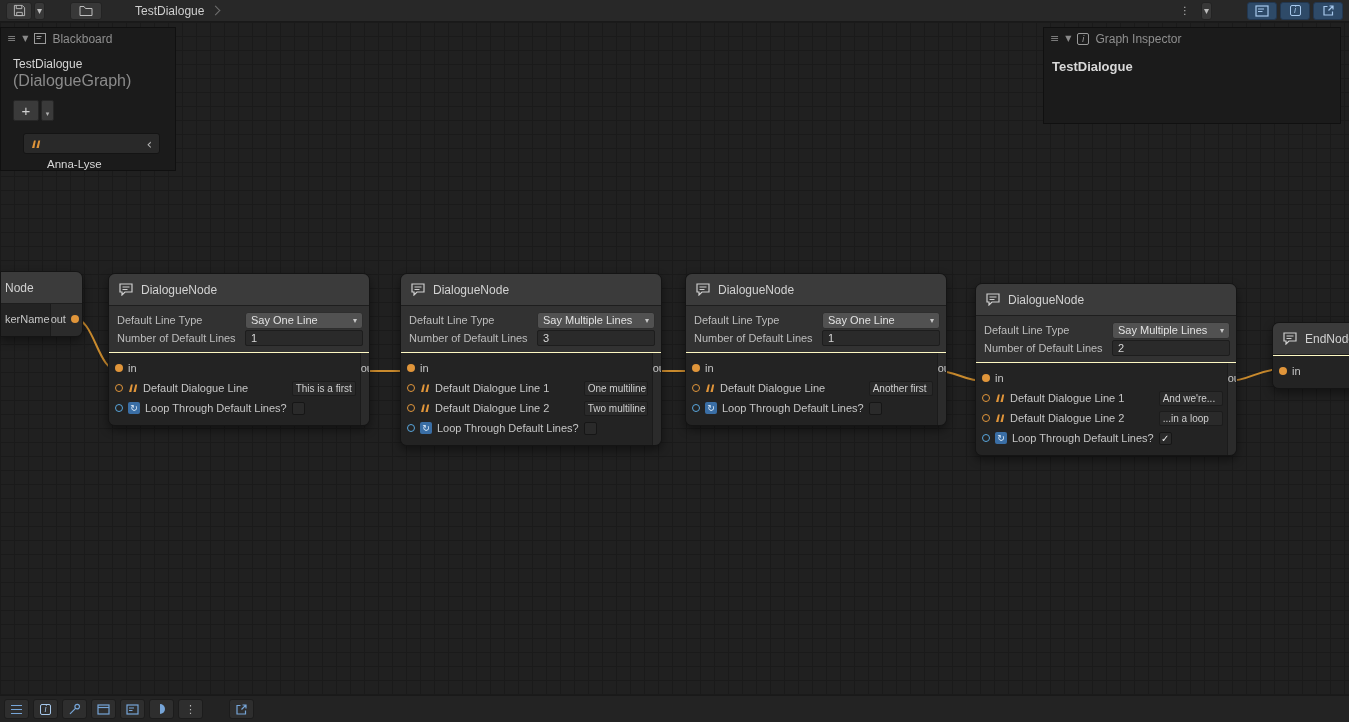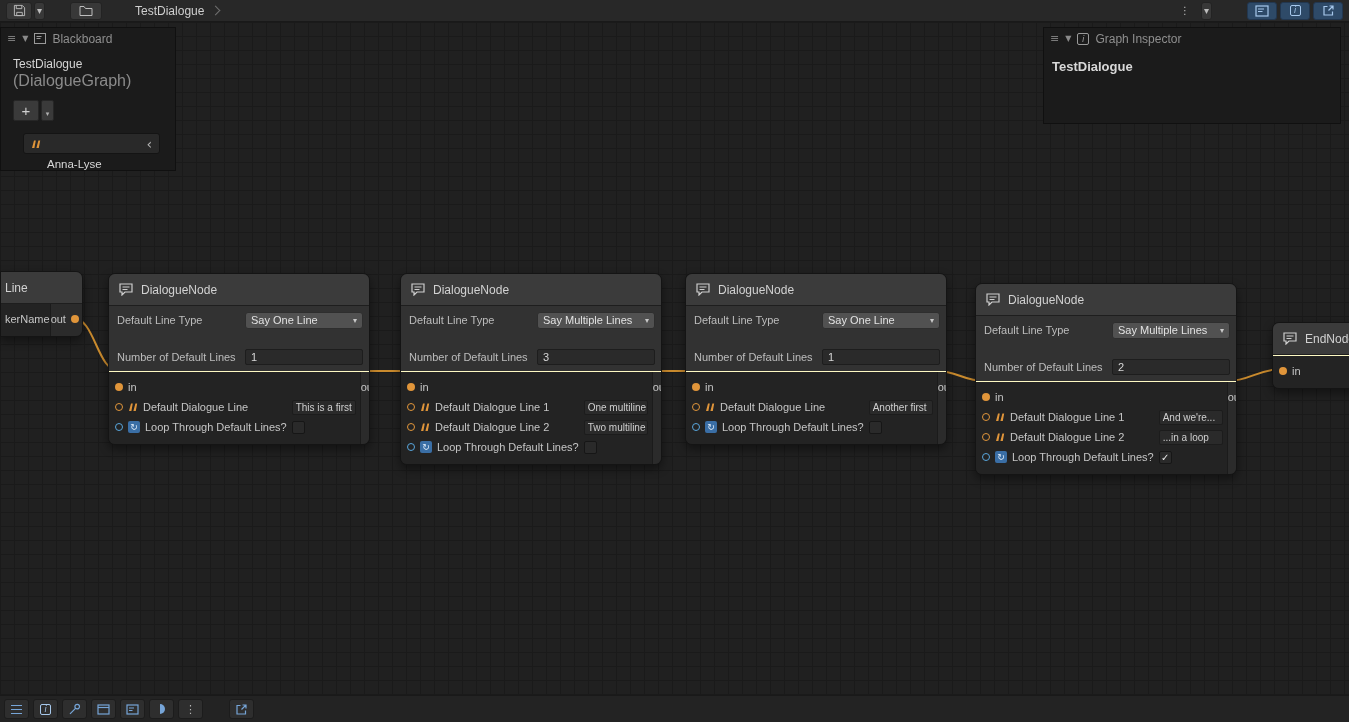--- a/index.html
+++ b/index.html
@@ -36,21 +36,21 @@
       linear-gradient(90deg,#161616 1px, transparent 1px);
     background-size:14px 14px,14px 14px,140px 140px,140px 140px; }
   .edges { position:absolute; top:0; left:0; z-index:5; pointer-events:none; }
 
   
   .node { position:absolute; z-index:10; background:#232323; border:1px solid #141414;
     border-radius:7px; overflow:hidden; box-shadow:0 4px 10px rgba(0,0,0,.45); }
   .node-title { height:32px; background:#3b3b3b; border-bottom:1px solid #1e1e1e;
     display:flex; align-items:center; gap:8px; padding:0 10px; }
   .node-title span { font-size:12px; color:#d2d2d2; }
-  .node-props { background:#323232; padding:5px 6px 5px 8px; display:flex; flex-direction:column; gap:19px; }
+  .node-props { background:#323232; padding:5px 6px 5px 8px; display:flex; flex-direction:column; gap:0; }
   .prop-row { display:flex; align-items:center; height:18px; }
   .prop-label { flex:1; font-size:11px; color:#bdbdbd; }
   .dropdown { width:118px; height:17px; background:#515151; border:1px solid #2e2e2e; border-radius:3px;
     display:flex; align-items:center; padding:0 5px; font-size:11px; color:#e2e2e2; }
   .dropdown .caret { margin-left:auto; font-size:8px; color:#c8c8c8; }
   .textfield { width:118px; height:16px; background:#2a2a2a; border:1px solid #1d1d1d; border-radius:2px;
     font-size:11px; color:#d6d6d6; padding:0 5px; display:flex; align-items:center; }
   .node-ports { display:flex; border-top:1px solid #fef9c3; }
   .ports-in { flex:1; background:#232323; padding:6px 4px 8px 6px; display:flex; flex-direction:column; gap:2px; }
   .ports-out { width:38px; background:#2b2b2b; border-left:1px solid #1b1b1b; padding:6px 5px 0 0; }
@@ -160,21 +160,21 @@
 <svg class="edges" width="1349" height="722">
   <path d="M 73 318 C 95 318 97 371 119 371" stroke="#c98a2d" stroke-width="2" fill="none"></path>
   <path d="M 360 371 C 380 371 391 371 411 371" stroke="#c98a2d" stroke-width="2" fill="none"></path>
   <path d="M 652 371 C 670 371 678 371 696 371" stroke="#c98a2d" stroke-width="2" fill="none"></path>
   <path d="M 937 371 C 958 371 962 381 986 381" stroke="#c98a2d" stroke-width="2" fill="none"></path>
   <path d="M 1227 381 C 1250 381 1258 369 1282 369" stroke="#c98a2d" stroke-width="2" fill="none"></path>
 </svg>
 
 <div class="node speaker-node">
   <div class="node-title">
-    <span>Line</span>
+    <span>Node</span>
   </div>
   <div class="speaker-ports">
     <div class="sp-in">
       <div class="port-row">
         <span class="port-label">kerName</span>
       </div>
     </div>
     <div class="sp-out">
       <div class="port-row">
         <span class="port-label">out</span>

